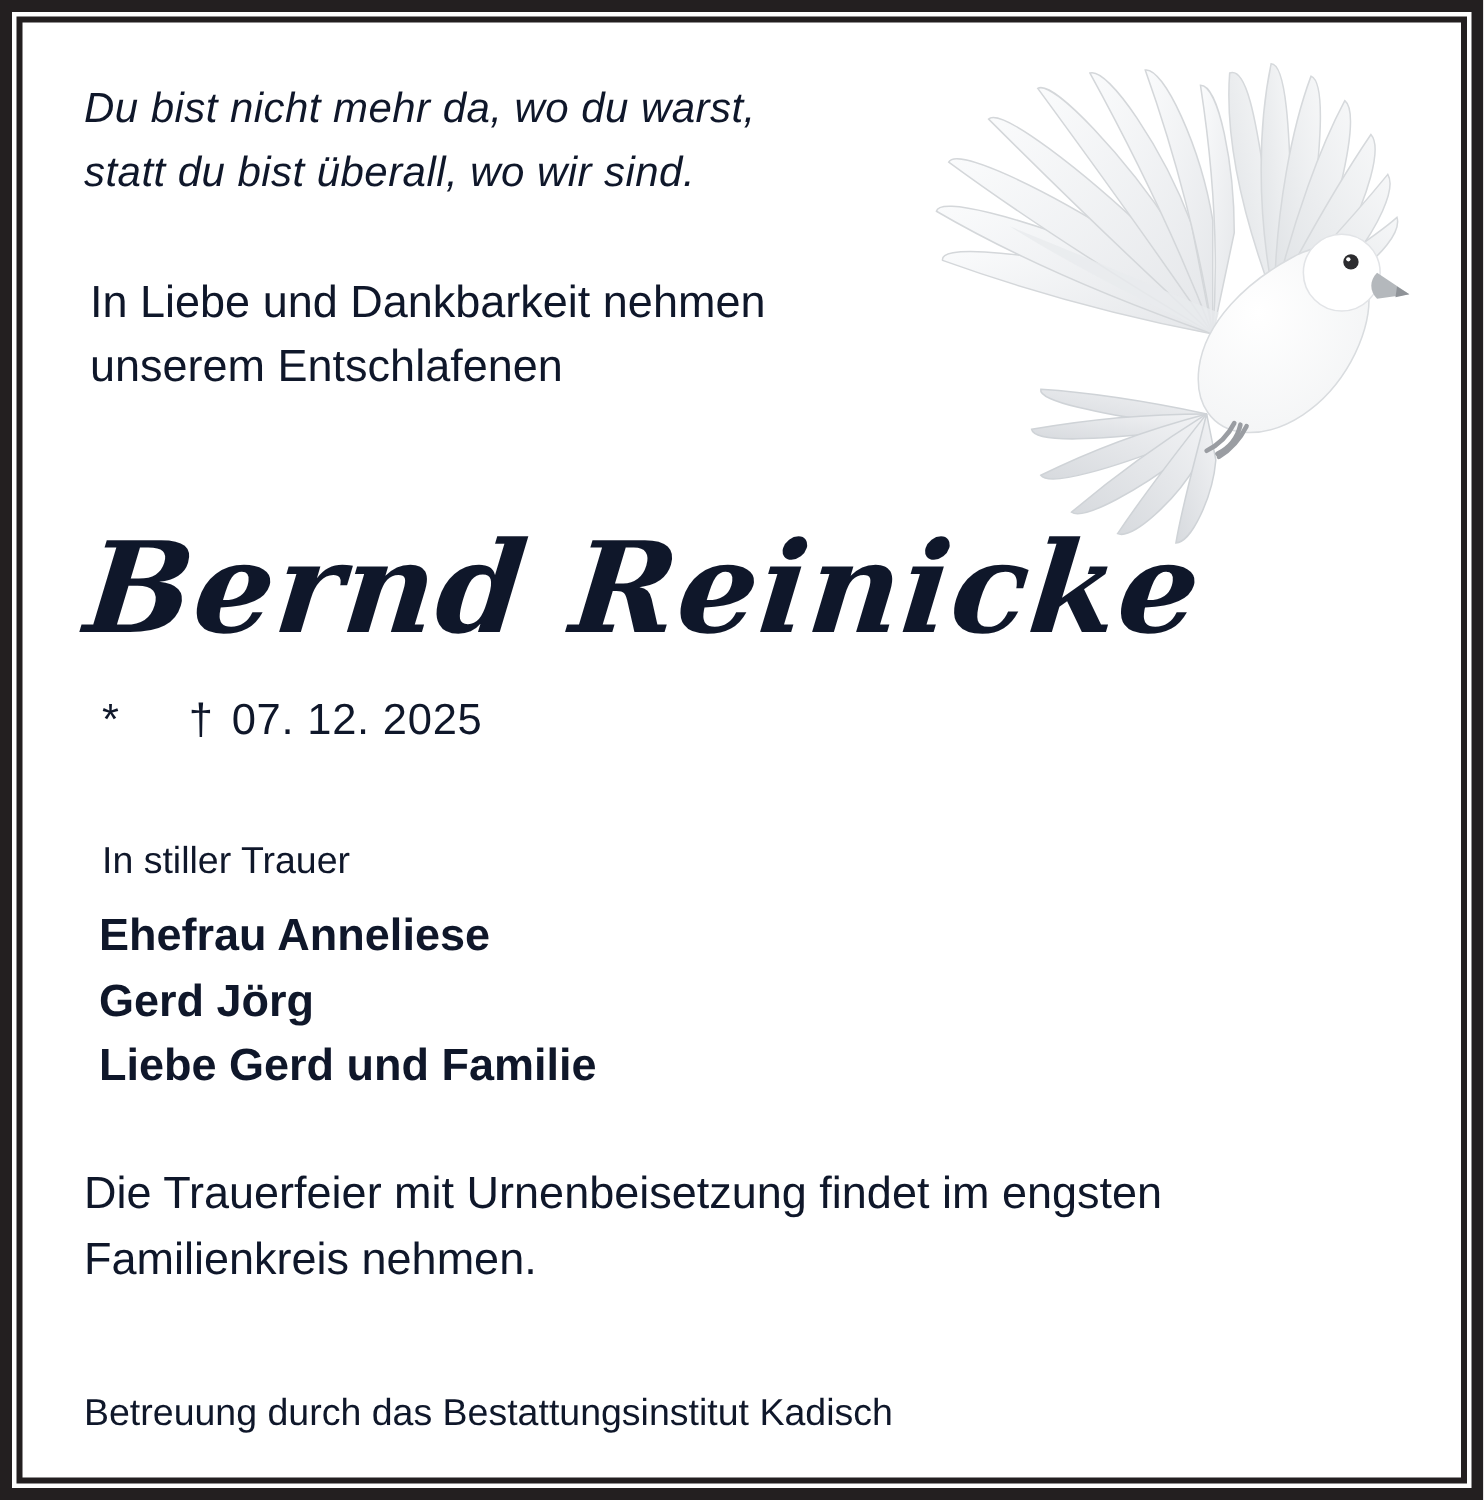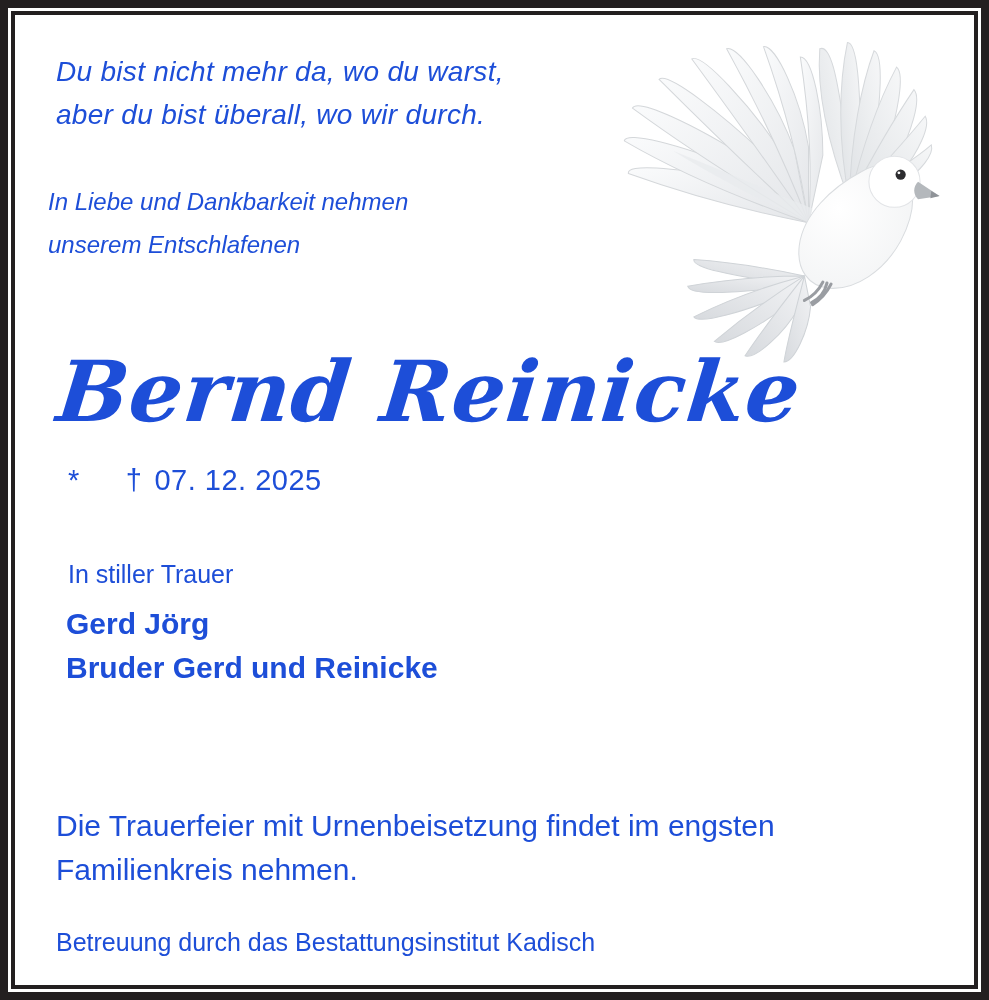--- a/index.html
+++ b/index.html
@@ -2,21 +2,21 @@
 <html><head>
 <meta charset="utf-8">
 <style>
   html, body { margin: 0; padding: 0; background: #ffffff; }
   .page {
     position: relative;
     width: 989px;
     height: 1000px;
     background: #ffffff;
     font-family: "Liberation Sans", sans-serif;
-    color: #1d4ed8;
+    color: #0f172a;
     overflow: hidden;
   }
   .frame-outer {
     position: absolute;
     inset: 0;
     border: 8px solid #231f20;
     pointer-events: none;
   }
   .frame-inner {
     position: absolute;
@@ -27,24 +27,23 @@
   .abs { position: absolute; }
 
   .quote {
     left: 56px; top: 50px;
     font-size: 28px;
     font-style: italic;
     line-height: 43px;
     letter-spacing: 0.3px;
   }
   .intro {
-    left: 48px; top: 180px;
-    font-size: 24px;
+    left: 60px; top: 180px;
+    font-size: 30px;
     line-height: 43px;
-    font-style: italic;
   }
   .deceased-name {
     left: 52px; top: 336px;
     font-family: "DejaVu Serif", serif;
     font-style: italic;
     font-weight: 700;
     font-size: 84px;
     line-height: 112px;
     letter-spacing: 1px;
     transform: skewX(-6deg);
@@ -63,21 +62,21 @@
     left: 68px; top: 560px;
     font-size: 25px;
   }
   .mourners {
     left: 66px; top: 602px;
     font-size: 30px;
     font-weight: 700;
     line-height: 43.5px;
   }
   .ceremony {
-    left: 56px; top: 804px;
+    left: 56px; top: 774px;
     font-size: 30px;
     line-height: 44px;
   }
   .footer-note {
     left: 56px; top: 928px;
     font-size: 25px;
   }
   .dove {
     left: 612px; top: 18px;
     width: 348px; height: 348px;
@@ -157,21 +156,21 @@
 
     <g stroke="#9a9da2" stroke-width="3" fill="none" stroke-linecap="round">
       <path d="M206 258 C202 266 196 272 188 276"></path>
       <path d="M214 260 C210 268 204 275 196 280"></path>
       <path d="M210 259 C208 268 203 274 195 278"></path>
     </g>
   </svg>
 
   <div class="abs quote">
     <div>Du bist nicht mehr da, wo du warst,</div>
-    <div>aber du bist überall, wo wir durch.</div>
+    <div>statt du bist überall, wo wir sind.</div>
   </div>
 
   <div class="abs intro">
     <div>In Liebe und Dankbarkeit nehmen</div>
     <div>unserem Entschlafenen</div>
   </div>
 
   <div class="abs deceased-name">Bernd Reinicke</div>
 
   <div class="abs dates">
@@ -180,22 +179,23 @@
     </div>
     <div class="pair">
       <span>†</span>
       <span>07. 12. 2025</span>
     </div>
   </div>
 
   <div class="abs trauer-intro">In stiller Trauer</div>
 
   <div class="abs mourners">
+    <div>Ehefrau Anneliese</div>
     <div>Gerd Jörg</div>
-    <div>Bruder Gerd und Reinicke</div>
+    <div>Liebe Gerd und Familie</div>
   </div>
 
   <div class="abs ceremony">
     <div>Die Trauerfeier mit Urnenbeisetzung findet im engsten</div>
     <div>Familienkreis nehmen.</div>
   </div>
 
   <div class="abs footer-note">Betreuung durch das Bestattungsinstitut Kadisch</div>
 
 </div>

